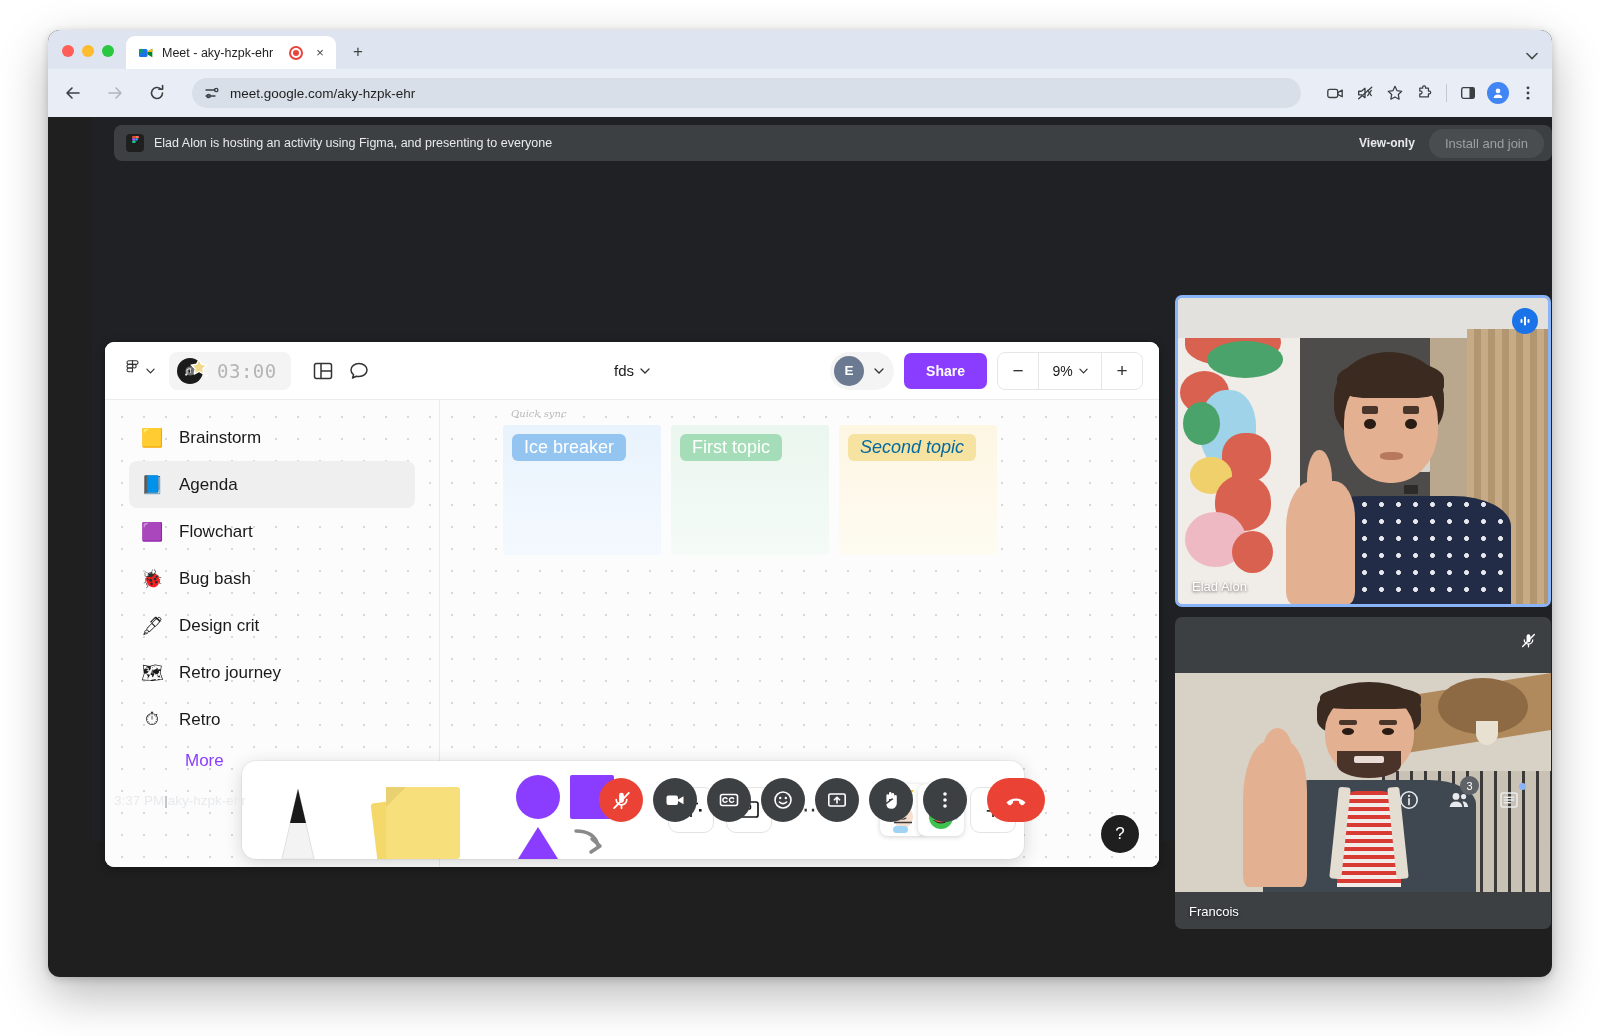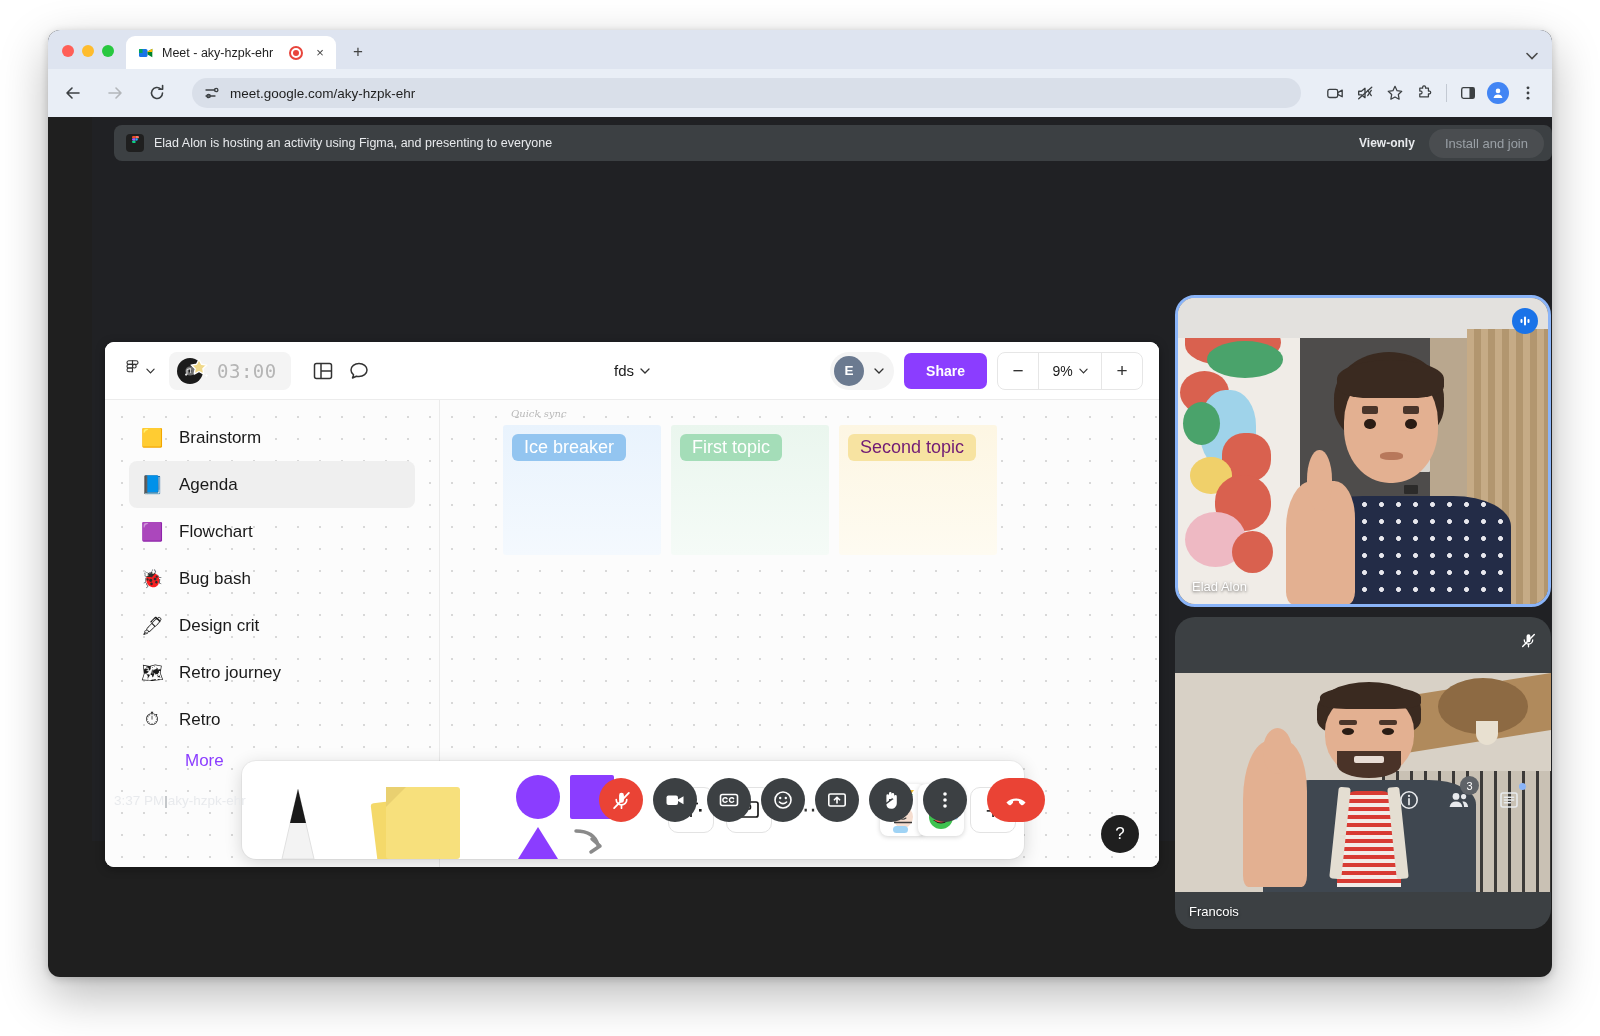--- a/index.html
+++ b/index.html
@@ -303,21 +303,21 @@
     font-size: 18px;
     padding: 3px 12px;
     border-radius: 6px;
     white-space: nowrap;
   }
   .col-blue { background: linear-gradient(180deg,#e9f3fd,#f4f9fe); }
   .col-green { background: linear-gradient(180deg,#eaf6ee,#f5fbf7); }
   .col-yellow { background: linear-gradient(180deg,#fdf6e3,#fefbf1); }
   .chip-blue { background: #93c5f0; color: #ffffff; }
   .chip-green { background: #a4ddb8; color: #ffffff; }
-  .chip-yellow { background: #f7e3a1; color: #701a75; }
+  .chip-yellow { background: #f7e3a1; color: #0369a1; font-style: italic; }
 
   
   #tool-bar {
     position: absolute;
     left: 137px; bottom: 8px;
     height: 98px;
     width: 782px;
     background: #ffffff;
     border-radius: 14px;
     box-shadow: 0 4px 18px rgba(0,0,0,0.16), 0 0 0 1px rgba(0,0,0,0.04);
@@ -375,21 +375,21 @@
     width: 38px; height: 38px; border-radius: 50%;
     background: #1f1f1f; color: #fff;
     display: flex; align-items: center; justify-content: center;
     font-size: 17px;
   }
 
   
   .tile {
     position: absolute;
     width: 376px;
-    border-radius: 20px;
+    border-radius: 7px;
     overflow: hidden;
     background: #3c4043;
   }
   #tile-elad { left: 1083px; top: 178px; height: 312px; border: 3px solid #8ab4f8; }
   #tile-francois { left: 1083px; top: 500px; height: 312px; }
   .tile-video { position: absolute; inset: 0; overflow: hidden; }
   .tile-name {
     position: absolute;
     left: 14px; bottom: 10px;
     font-size: 13px; color: #ffffff;

